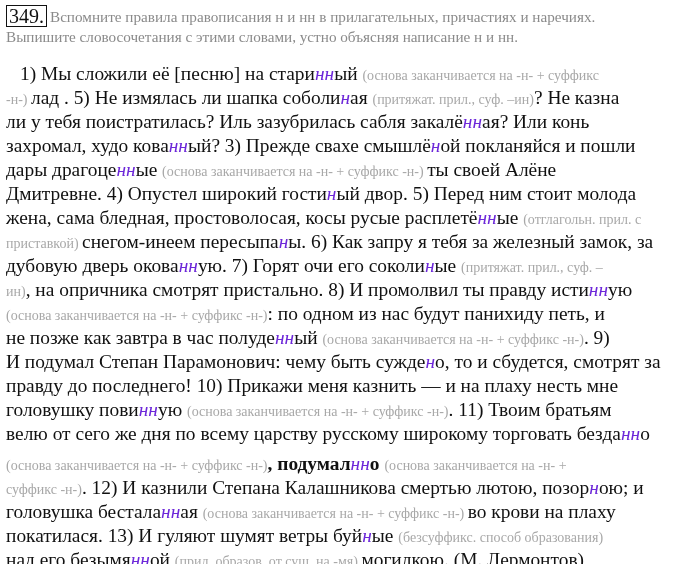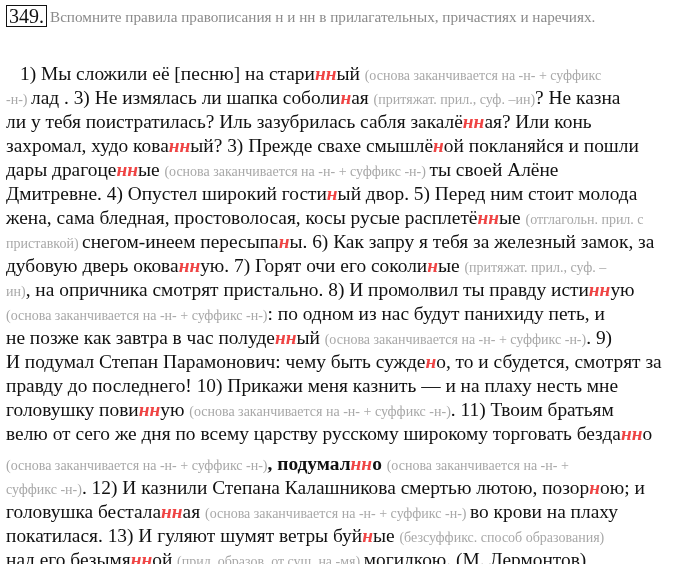--- a/index.html
+++ b/index.html
@@ -17,34 +17,35 @@
       position: relative; top: 1px;
     }
     .body-lines {
       position: absolute; left: 18px; top: 62px; width: 682px;
     }
     .line {
       position: absolute; left: 0; white-space: nowrap;
       font-size: 19.4px; line-height: 24px; height: 24px;
     }
     .seg-n { color: #111111; }
-    .seg-hl { color: #ef4444; font-weight: bold; font-style: italic; }
+    .seg-hl { color: #6d28d9; font-weight: normal; font-style: italic; }
     .seg-b { color: #111111; font-weight: bold; }
     .seg-g { color: #a8a8a8; font-size: 14px; }
   </style>
 </head>
 <body>
 
 <div class="task-header">
   <span class="task-num">349.</span><span>Вспомните правила правописания н и нн в прилагательных, причастиях и наречиях.</span><br>
+  <span>Выпишите словосочетания с этими словами, устно объясняя написание н и нн.</span>
 </div>
 
 <div class="body-lines" id="body-lines">
     <div class="line" style="top: 0px; left: 2px;"><span class="seg-n">1) Мы сложили её [песню] на стари</span><span class="seg-hl">нн</span><span class="seg-n">ый </span><span class="seg-g">(основа заканчивается на -н- + суффикс</span></div>
-    <div class="line" style="top: 24px; left: -12px;"><span class="seg-g">-н-) </span><span class="seg-n">лад . 3) Не измялась ли шапка соболи</span><span class="seg-hl">н</span><span class="seg-n">ая </span><span class="seg-g">(притяжат. прил., суф. –ин)</span><span class="seg-n">? Не казна</span></div>
+    <div class="line" style="top: 24px; left: -12px;"><span class="seg-g">-н-) </span><span class="seg-n">лад . 5) Не измялась ли шапка соболи</span><span class="seg-hl">н</span><span class="seg-n">ая </span><span class="seg-g">(притяжат. прил., суф. –ин)</span><span class="seg-n">? Не казна</span></div>
     <div class="line" style="top: 48px; left: -12px;"><span class="seg-n">ли у тебя поистратилась? Иль зазубрилась сабля закалё</span><span class="seg-hl">нн</span><span class="seg-n">ая? Или конь</span></div>
     <div class="line" style="top: 72px; left: -12px;"><span class="seg-n">захромал, худо кова</span><span class="seg-hl">нн</span><span class="seg-n">ый? 3) Прежде свахе смышлё</span><span class="seg-hl">н</span><span class="seg-n">ой покланяйся и пошли</span></div>
     <div class="line" style="top: 96px; left: -12px;"><span class="seg-n">дары драгоце</span><span class="seg-hl">нн</span><span class="seg-n">ые </span><span class="seg-g">(основа заканчивается на -н- + суффикс -н-) </span><span class="seg-n">ты своей Алёне</span></div>
     <div class="line" style="top: 120px; left: -12px;"><span class="seg-n">Дмитревне. 4) Опустел широкий гости</span><span class="seg-hl">н</span><span class="seg-n">ый двор. 5) Перед ним стоит молода</span></div>
     <div class="line" style="top: 144px; left: -12px; text-align: right;"><span class="seg-n">жена, сама бледная, простоволосая, косы русые расплетё</span><span class="seg-hl">нн</span><span class="seg-n">ые </span><span class="seg-g">(отглагольн. прил. с</span></div>
     <div class="line" style="top: 168px; left: -12px;"><span class="seg-g">приставкой) </span><span class="seg-n">снегом-инеем пересыпа</span><span class="seg-hl">н</span><span class="seg-n">ы. 6) Как запру я тебя за железный замок, за</span></div>
     <div class="line" style="top: 192px; left: -12px;"><span class="seg-n">дубовую дверь окова</span><span class="seg-hl">нн</span><span class="seg-n">ую. 7)  Горят очи его соколи</span><span class="seg-hl">н</span><span class="seg-n">ые </span><span class="seg-g">(притяжат. прил., суф. –</span></div>
     <div class="line" style="top: 216px; left: -12px;"><span class="seg-g">ин)</span><span class="seg-n">, на опричника смотрят пристально. 8) И промолвил ты правду исти</span><span class="seg-hl">нн</span><span class="seg-n">ую</span></div>
     <div class="line" style="top: 240px; left: -12px;"><span class="seg-g">(основа заканчивается на -н- + суффикс -н-)</span><span class="seg-n">: по одном из нас будут панихиду петь, и</span></div>
     <div class="line" style="top: 264px; left: -12px;"><span class="seg-n">не позже как завтра в час полуде</span><span class="seg-hl">нн</span><span class="seg-n">ый </span><span class="seg-g">(основа заканчивается на -н- + суффикс -н-)</span><span class="seg-n">. 9)</span></div>

